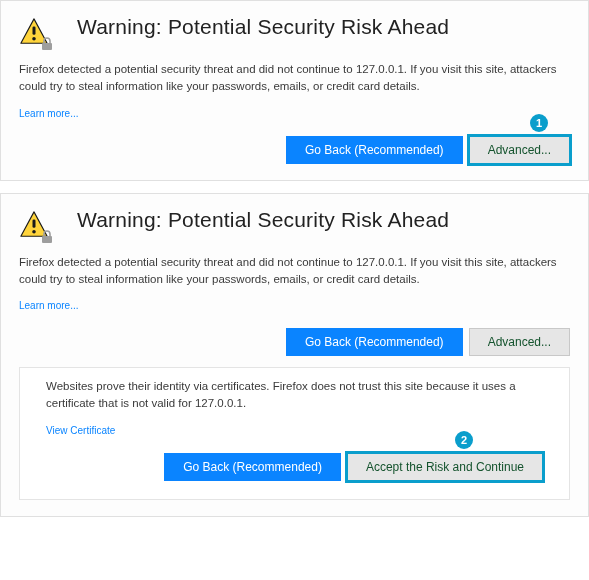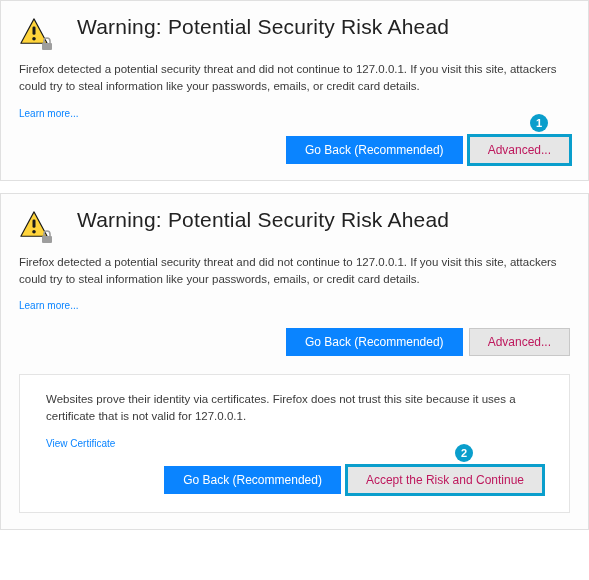--- a/index.html
+++ b/index.html
@@ -38,21 +38,21 @@
     font-family: inherit;
     min-height: 28px;
   }
   .btn-primary {
     background: #0a84ff;
     color: #ffffff;
     border-color: #0a84ff;
   }
   .btn-secondary {
     background: #e6e6e6;
-    color: #be185d;
+    color: #14532d;
     border-color: #c8c8c8;
   }
   .btn-highlight {
     outline: 2px solid #0a9ecc;
     outline-offset: 0;
     border: 1px solid #0a9ecc;
   }
   .callout {
     position: absolute;
     width: 18px; height: 18px;
@@ -62,22 +62,22 @@
     font-size: 11px;
     font-weight: 600;
     display: flex;
     align-items: center;
     justify-content: center;
     z-index: 5;
   }
   .details-box {
     border: 1px solid #e4e4e4;
     background: #fff;
-    padding: 16px 26px 18px 26px;
-    margin-top: 18px;
+    padding: 10px 26px 18px 26px;
+    margin-top: 11px;
   }
   .details-desc { font-size: 11.5px; color: #3a3a3a; line-height: 1.5; }
   .error-code-line { font-size: 11.5px; color: #3a3a3a; margin-top: 14px; }
   .error-code { color: #0a84ff; }
   .lock-overlay {
     position: absolute;
     right: -4px;
     bottom: -4px;
     width: 12px;
     height: 14px;

